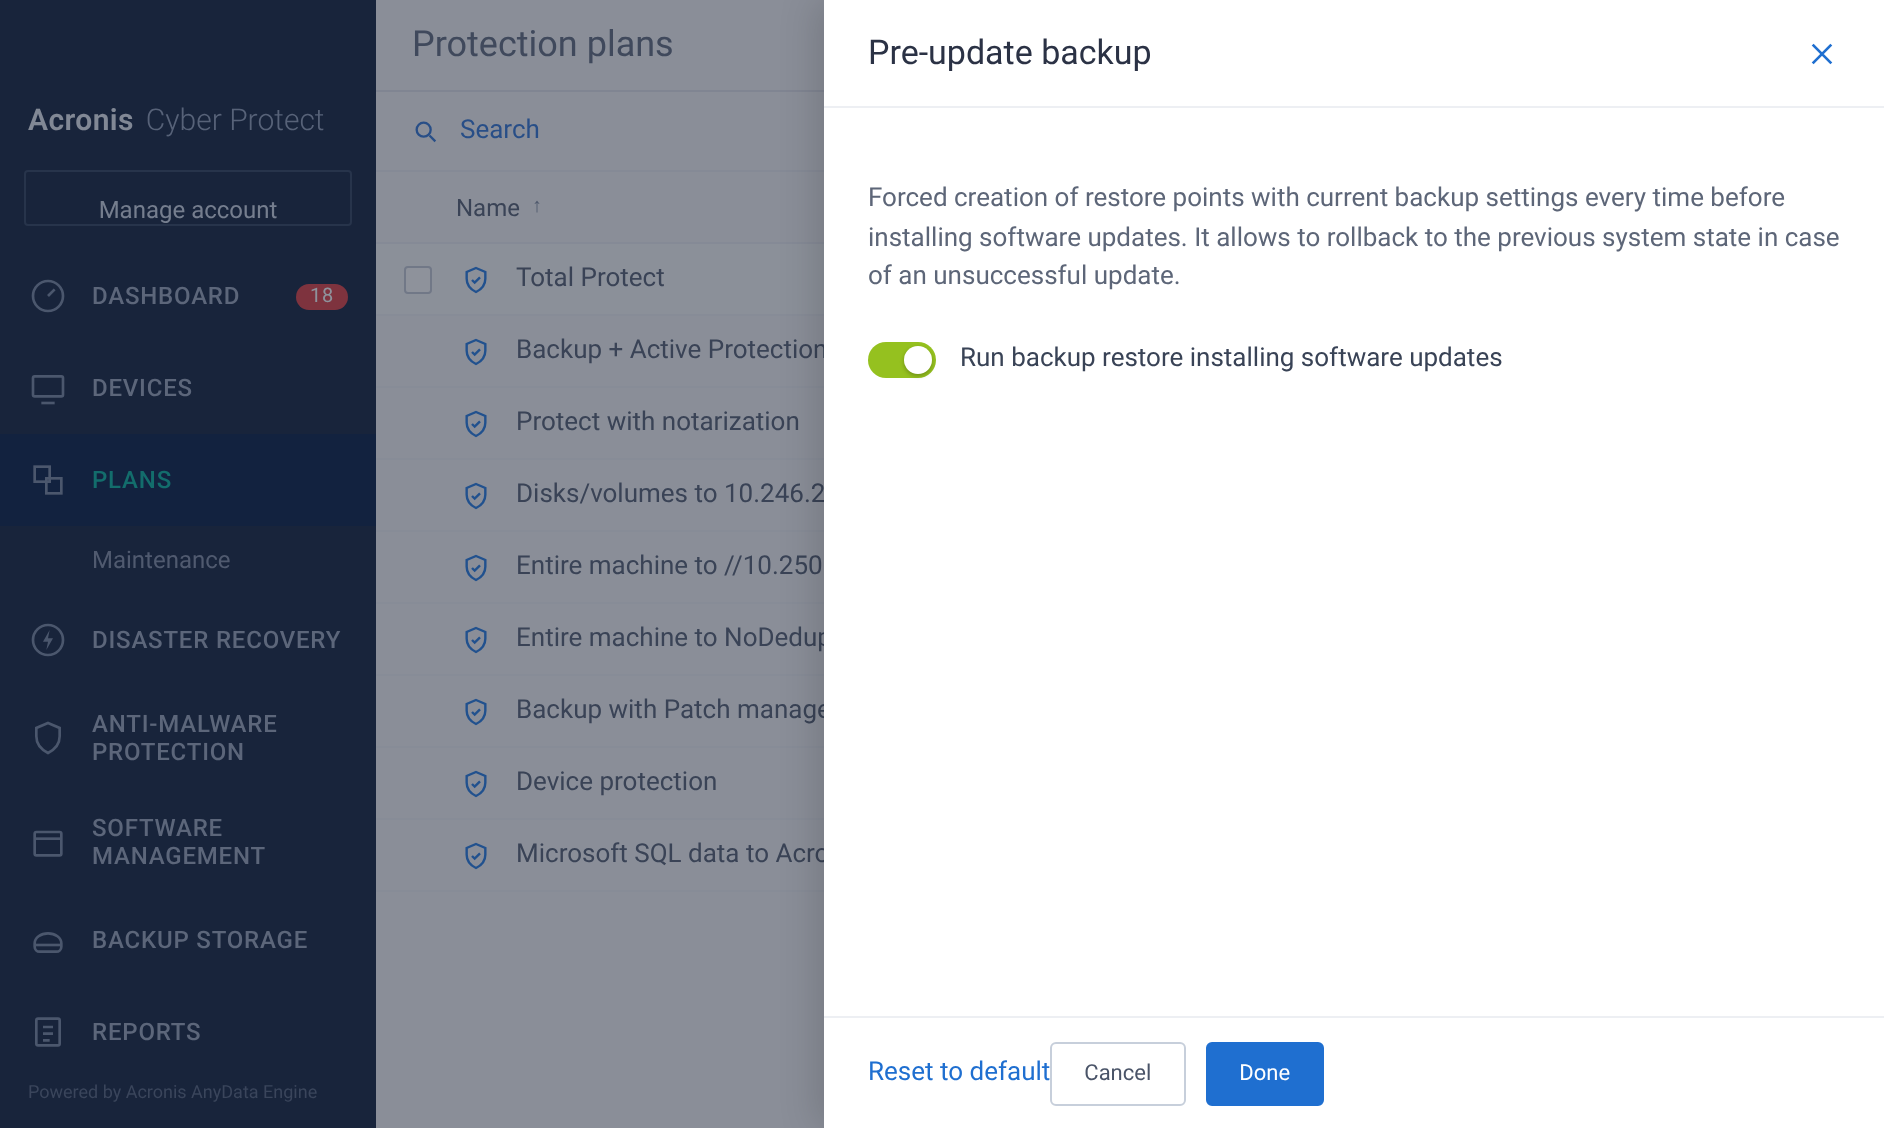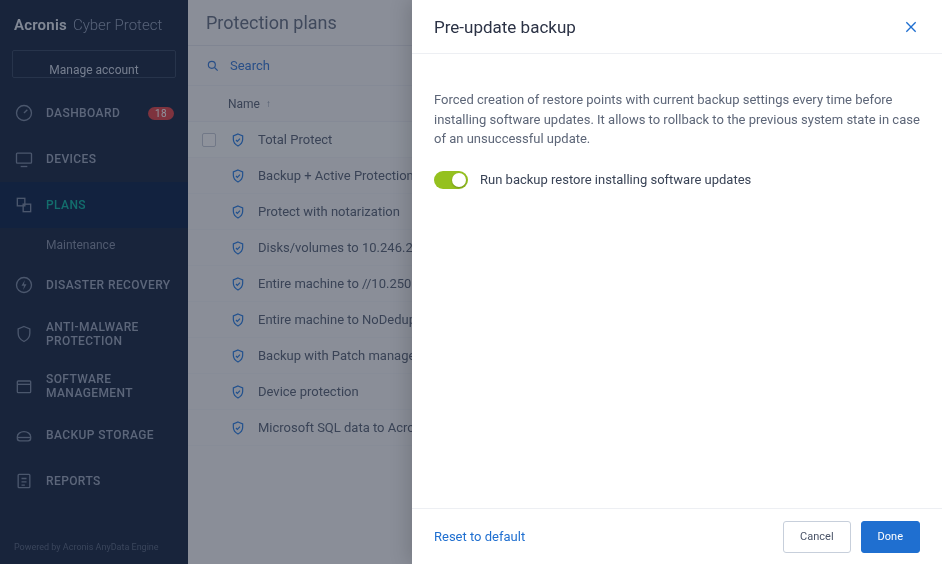--- a/index.html
+++ b/index.html
@@ -1,20 +1,20 @@
 <!DOCTYPE html>
 <html><head>
 <meta charset="utf-8">
 <style>
   * { box-sizing: border-box; margin: 0; padding: 0; }
   html, body { width: 942px; height: 564px; font-family: -apple-system, "Segoe UI", Roboto, Arial, sans-serif; overflow: hidden; background:#fff; color:#333; }
   .app { display:flex; width:100%; height:100%; position:relative; }
   
   .sidebar { width:188px; background:#1d2c47; color:#a7b3c6; display:flex; flex-direction:column; }
-  .brand { padding:16px 14px 10px 14px; display:flex; gap:6px; align-items:baseline; }
+  .brand { padding:16px 14px 10px 14px; display:flex; gap:6px; align-items:baseline;margin-top:35px; }
   .brand-strong { color:#e7ecf4; font-size:15px; font-weight:600; letter-spacing:.2px;}
   .brand-light  { color:#96a4bd; font-size:15px; font-weight:300; }
   .manage-btn { margin:6px 12px 12px 12px; height:28px; border:1px solid #3b4b66; border-radius:2px; display:flex; align-items:flex-end; justify-content:center; font-size:12px; color:#cfd8e7; cursor:pointer; }
   .nav { flex:1; overflow:auto; }
   .nav-item { display:flex; align-items:center; gap:12px; padding:0 14px; height:46px; font-size:12px; letter-spacing:.4px; text-transform:uppercase; cursor:pointer; }
   .nav-item.multi { height:52px; }
   .nav-icon { width:20px; height:20px; display:flex; align-items:center; justify-content:center; color:#7f8ea7; flex-shrink:0; }
   .nav-label { color:#9fabc0; font-weight:500; flex:1; line-height:1.2; }
   .nav-item.active { background:#13294f; }
   .nav-item.active .nav-label { color:#14b8a6; }
@@ -41,21 +41,21 @@
   .panel { position:absolute; top:0; right:0; bottom:0; width:530px; background:#fff; box-shadow:-4px 0 18px rgba(0,0,0,.15); display:flex; flex-direction:column;gap:20px; }
   .panel-head { height:54px; padding:0 22px; display:flex; align-items:center; justify-content:space-between; border-bottom:1px solid #edeff3; }
   .panel-title { font-size:17px; color:#2b3245; }
   .close { width:18px; height:18px; color:#1f6fd0; cursor:pointer; display:flex; align-items:center; justify-content:center; }
   .panel-body { padding:16px 22px; flex:1; font-size:13px; color:#5d6678; }
   .desc { line-height:1.5; margin-bottom:22px; }
   .toggle-row { display:flex; align-items:center; gap:12px; }
   .toggle { width:34px; height:18px; border-radius:10px; background:#95c11f; position:relative; cursor:pointer; }
   .toggle .knob { position:absolute; width:14px; height:14px; background:#fff; border-radius:50%; top:2px; right:2px; box-shadow:0 1px 2px rgba(0,0,0,.25); }
   .toggle-label { color:#394356; font-size:13px; }
-  .panel-foot { height:56px; padding:0 22px; display:flex; align-items:center; justify-content:space-between; border-top:1px solid #edeff3; }
+  .panel-foot { height:56px; padding:0 22px; display:flex; align-items:center; border-top:1px solid #edeff3; }
   .reset { color:#1f6fd0; font-size:13px; cursor:pointer; }
   .foot-btns { display:flex; gap:10px; }
   .btn { height:32px; padding:0 16px; border-radius:3px; font-size:11px; display:flex; align-items:center; cursor:pointer; }
   .btn-sec { background:#fff; border:1px solid #c7cfdb; color:#4a5468; }
   .btn-pri { background:#1f6fd0; color:#fff; border:1px solid #1f6fd0; }
   svg { display:block; }
 </style>
 </head>
 <body>
 

